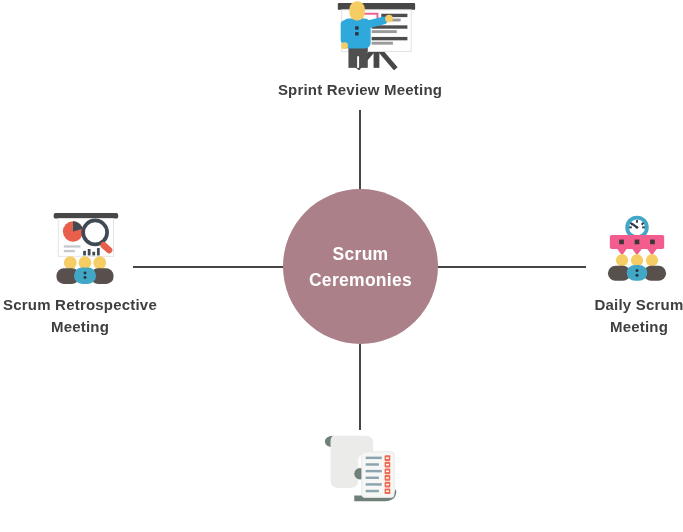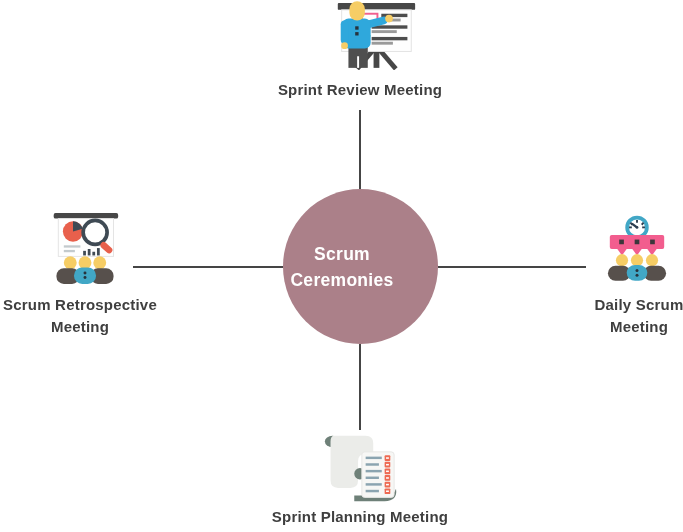--- a/index.html
+++ b/index.html
@@ -17,21 +17,21 @@
     font-weight:bold;
     letter-spacing:.2px;
     text-align:center;
     line-height:22px;
   }
   .connector{background:#454545;}
   .center-circle{
     left:283px;top:189px;width:155px;height:155px;
     border-radius:50%;
     background:#ab8089;
-    display:flex;align-items:center;
+    display:flex;align-items:center;justify-content:center;
   }
   .center-label{
     width:118px;
     color:#ffffff;
     font-size:17.5px;
     font-weight:bold;
     letter-spacing:.3px;
     text-align:center;
     line-height:26px;
   }
@@ -147,15 +147,14 @@
     <rect x="50" y="48" width="14" height="2.6" fill="#8ba4b0"></rect>
     <rect x="70" y="46.5" width="6" height="6" rx="1" fill="#ee6a52"></rect>
       <rect x="71.5" y="48.7" width="3" height="1.6" fill="#ffffff"></rect>
     <rect x="50" y="55" width="17" height="2.6" fill="#8ba4b0"></rect>
     <rect x="70" y="53.5" width="6" height="6" rx="1" fill="#ee6a52"></rect>
       <rect x="71.5" y="55.7" width="3" height="1.6" fill="#ffffff"></rect>
     <rect x="50" y="62" width="14" height="2.6" fill="#8ba4b0"></rect>
     <rect x="70" y="60.5" width="6" height="6" rx="1" fill="#ee6a52"></rect>
       <rect x="71.5" y="62.7" width="3" height="1.6" fill="#ffffff"></rect>
   </svg>
-  <div class="abs node-label" style="left:260px;top:506px;width:200px">Sprint Planning Meeting</div>
 
 </div>
 
 </body></html>

